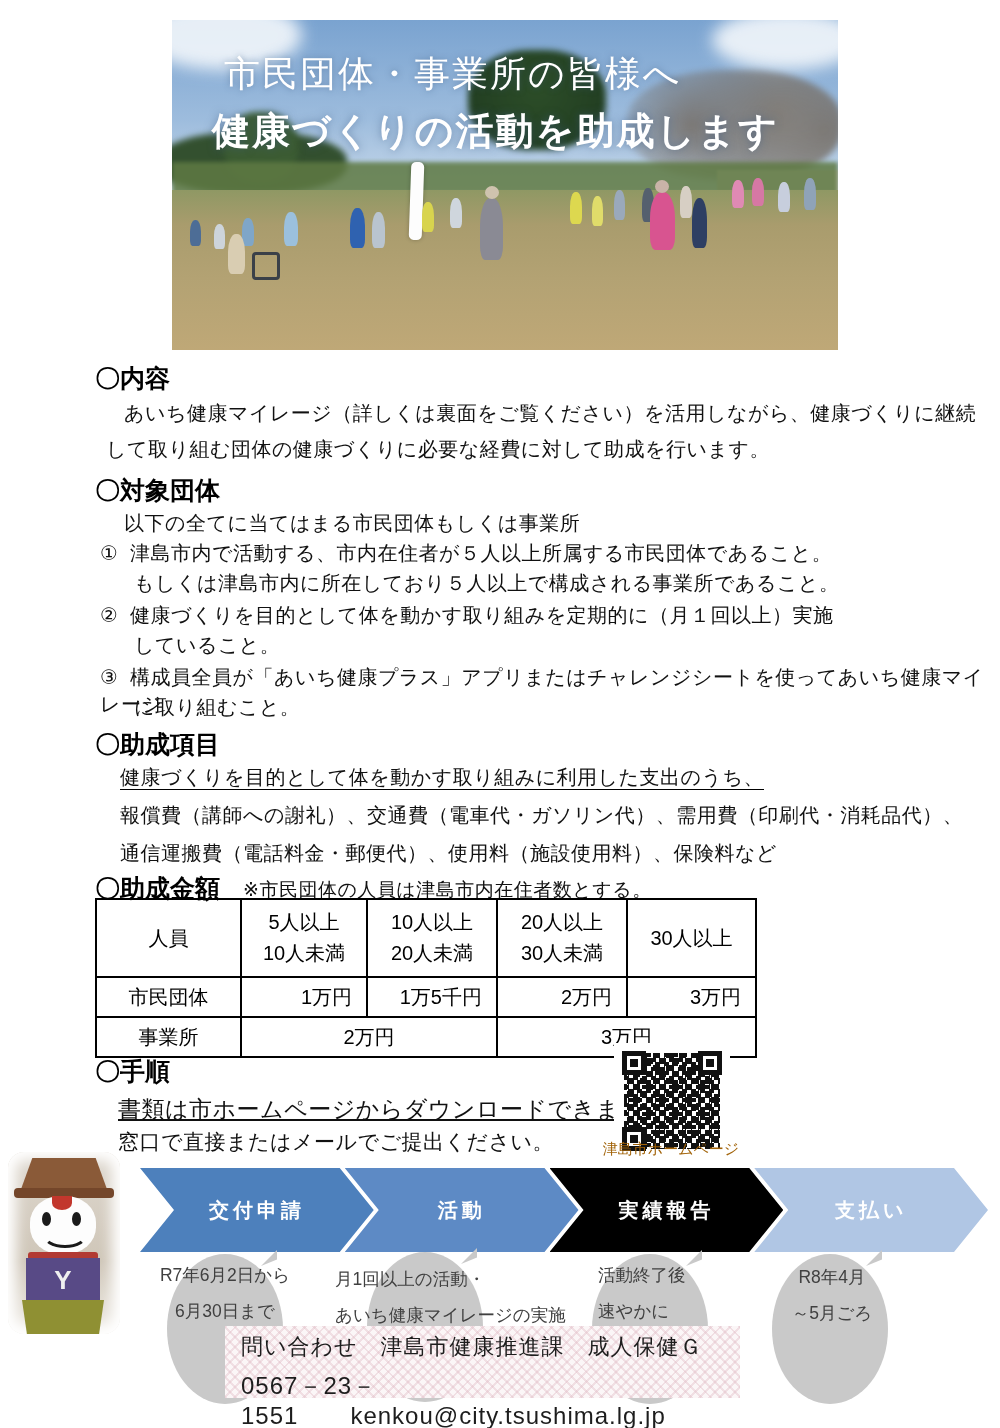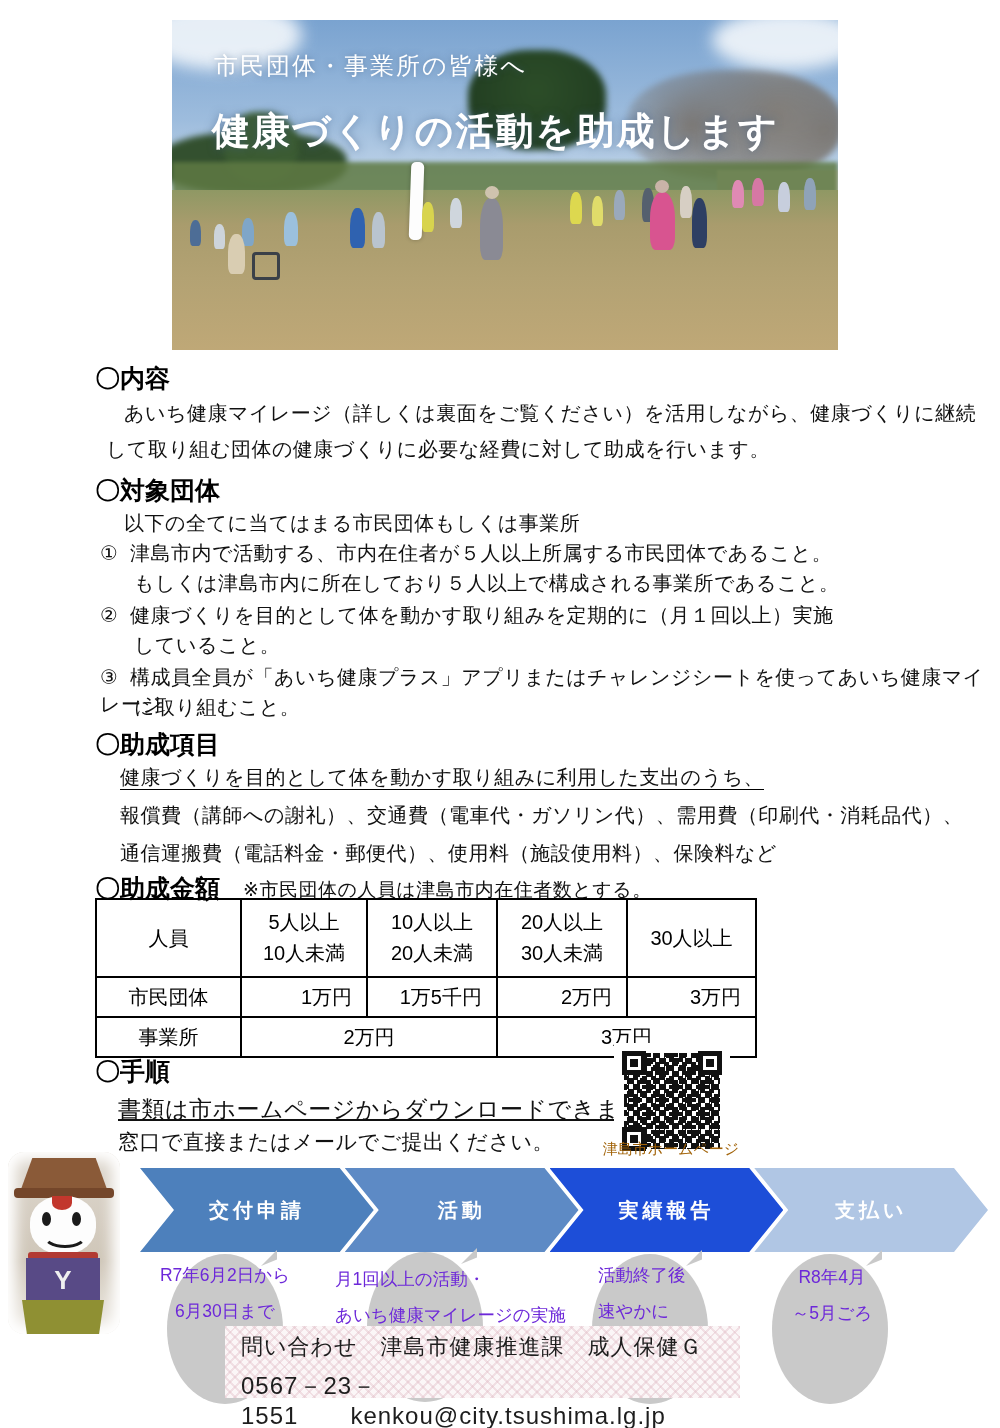--- a/index.html
+++ b/index.html
@@ -11,21 +11,21 @@
         background:linear-gradient(180deg,#7aa3d0 0%,#9dbcdd 30%,#c3d6e9 50%,#d8e3ee 55%);}
   .cloud{position:absolute;background:#f3f7fb;border-radius:50%;filter:blur(8px);opacity:.9;}
   .tree{position:absolute;border-radius:45%;filter:blur(3px);}
   .field{position:absolute;left:0;bottom:0;width:100%;height:160px;
          background:linear-gradient(180deg,#8f9864 0%,#a99c6d 22%,#b3a273 55%,#bfa877 100%);}
   .hedge{position:absolute;left:0;top:142px;width:100%;height:32px;background:#5f7a43;filter:blur(2px);opacity:.85;}
   .wall{position:absolute;left:545px;top:150px;width:121px;height:26px;background:#cfc8bd;filter:blur(1px);}
   .banner{position:absolute;left:238px;top:142px;width:13px;height:78px;background:#fdfdfd;border-radius:5px;
           transform:rotate(2deg);box-shadow:0 0 4px rgba(0,0,0,.25);}
   .p{position:absolute;border-radius:45% 45% 22% 22%;}
-  .hero-sub{position:absolute;left:42px;top:30px;font-size:24px;color:#ffffff;letter-spacing:2px;text-shadow:0 0 6px rgba(60,90,130,.5);}
+  .hero-sub{position:absolute;left:52px;top:30px;font-size:36px;color:#ffffff;letter-spacing:2px;text-shadow:0 0 6px rgba(60,90,130,.5);}
   .hero-title{position:absolute;left:40px;top:86px;font-size:38px;font-weight:bold;color:#ffffff;letter-spacing:2px;text-shadow:0 0 8px rgba(60,90,130,.55);}
 
   
   .h2{position:absolute;left:95px;font-size:25px;font-weight:bold;color:#000;}
   .body-t{position:absolute;font-size:20px;color:#111;letter-spacing:.5px;}
   .underline{border-bottom:1.6px solid #000;padding-bottom:1px;}
   .num{display:inline-block;width:30px;}
   .pre{white-space:pre-line;}
 
   
@@ -58,26 +58,26 @@
   .m-collar{left:20px;top:100px;width:70px;height:8px;background:#b23a33;border-radius:3px;}
   .m-body{left:18px;top:106px;width:74px;height:44px;background:#584a86;color:#efefef;font-size:26px;font-weight:bold;text-align:center;line-height:44px;}
   .m-skirt{left:14px;top:148px;width:82px;height:34px;background:#8f9033;clip-path:polygon(0 0,100% 0,94% 100%,6% 100%);}
 
   
   .flow{position:absolute;left:140px;top:1168px;width:848px;height:84px;display:flex;}
   .step{flex:1 1 0;display:flex;align-items:center;justify-content:center;
         clip-path:polygon(0 0,calc(100% - 34px) 0,100% 50%,calc(100% - 34px) 100%,0 100%,34px 50%);
         color:#fff;font-size:20px;font-weight:600;letter-spacing:4px;}
   .step + .step{margin-left:-29px;}
-  .s1{background:#4d80bc;} .s2{background:#5d8ac5;} .s3{background:#1d4ed8;} .s4{background:#b0c6e4;}
+  .s1{background:#4d80bc;} .s2{background:#5d8ac5;} .s3{background:#000000;} .s4{background:#b0c6e4;}
 
   .bub{position:absolute;width:116px;height:150px;background:#c9c9c9;border-radius:50%;}
   .bub::after{content:"";position:absolute;right:6px;top:-4px;width:16px;height:16px;background:#c9c9c9;
               clip-path:polygon(100% 0,0 100%,100% 60%);}
-  .callout{position:absolute;font-size:17.5px;color:#6d28d9;line-height:2.05;white-space:pre-line;}
+  .callout{position:absolute;font-size:17.5px;color:#404040;line-height:2.05;white-space:pre-line;}
 
   
   .contact{position:absolute;left:225px;top:1326px;width:515px;height:72px;padding:6px 0 0 16px;box-sizing:border-box;
      background-color:#fbf6f7;
      background-image:repeating-linear-gradient(45deg,rgba(224,186,196,.38) 0 2px,transparent 2px 7px),
                       repeating-linear-gradient(-45deg,rgba(224,186,196,.38) 0 2px,transparent 2px 7px);}
   .contact .c1{font-size:22px;color:#1d1d1d;letter-spacing:1px;}
   .contact .c2{font-size:24px;color:#1d1d1d;margin-top:8px;letter-spacing:1px;}
   .contact .c2 .mail{margin-left:52px;}
 </style>

